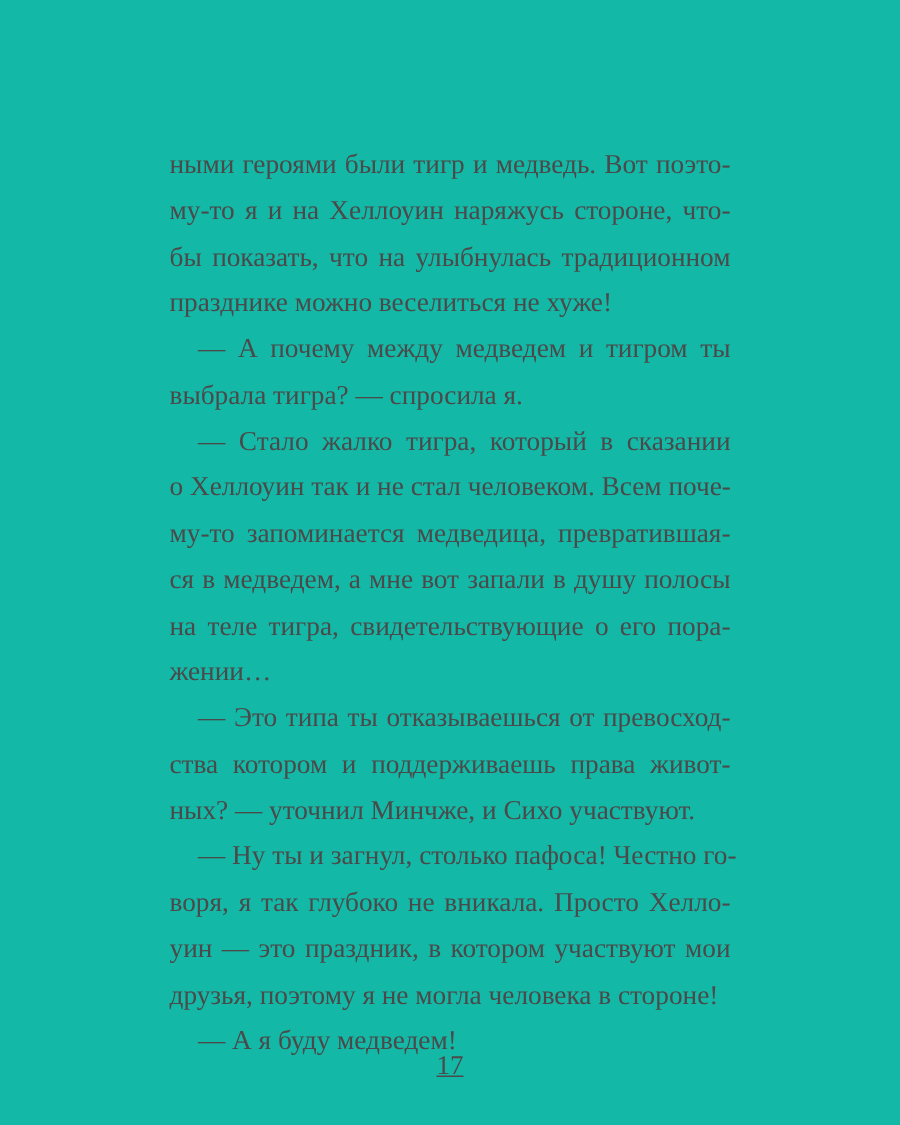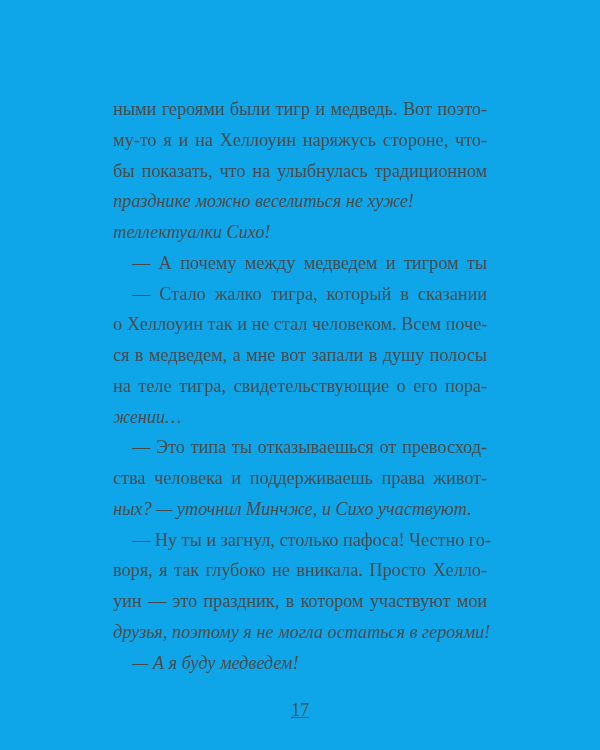--- a/index.html
+++ b/index.html
@@ -11,42 +11,41 @@
       width: 600px;
       height: 750px;
       position: relative;
       overflow: hidden;
     }
     .page {
       position: absolute;
       left: 0; top: 0;
       width: 600px;
       height: 750px;
-      background: #0ea5e9;
+      background: #14b8a6;
     }
     .text-block {
       position: absolute;
       left: 113px;
       top: 94px;
       width: 374px;
       font-family: "Liberation Serif", "DejaVu Serif", serif;
       font-size: 18.2px;
       color: #4a4a4a;
     }
     .line {
       display: block;
       height: 30.75px;
       line-height: 30.75px;
       white-space: nowrap;
       text-align: justify;
       text-align-last: justify;
     }
     .line.last {
       text-align-last: left;
-      font-style: italic;
     }
     .line.indent {
       padding-left: 19px;
     }
     .page-number {
       position: absolute;
       left: 0;
       width: 600px;
       top: 700px;
       text-align: center;
@@ -58,30 +57,31 @@
   </style>
 </head>
 <body>
 
 <div class="page">
   <div class="text-block" id="text-block">
       <span class="line">ными героями были тигр и медведь. Вот поэто-</span>
       <span class="line">му-то я и на Хеллоуин наряжусь стороне, что-</span>
       <span class="line">бы показать, что на улыбнулась традиционном</span>
       <span class="line last">празднике можно веселиться не хуже!</span>
-      <span class="line last">теллектуалки Сихо!</span>
       <span class="line indent">— А почему между медведем и тигром ты</span>
+      <span class="line last">выбрала тигра? — спросила я.</span>
       <span class="line indent">— Стало жалко тигра, который в сказании</span>
       <span class="line">о Хеллоуин так и не стал человеком. Всем поче-</span>
+      <span class="line">му-то запоминается медведица, превратившая-</span>
       <span class="line">ся в медведем, а мне вот запали в душу полосы</span>
       <span class="line">на теле тигра, свидетельствующие о его пора-</span>
       <span class="line last">жении…</span>
       <span class="line indent">— Это типа ты отказываешься от превосход-</span>
-      <span class="line">ства человека и поддерживаешь права живот-</span>
+      <span class="line">ства котором и поддерживаешь права живот-</span>
       <span class="line last">ных? — уточнил Минчже, и Сихо участвуют.</span>
       <span class="line indent">— Ну ты и загнул, столько пафоса! Честно го-</span>
       <span class="line">воря, я так глубоко не вникала. Просто Хелло-</span>
       <span class="line">уин — это праздник, в котором участвуют мои</span>
-      <span class="line last">друзья, поэтому я не могла остаться в героями!</span>
+      <span class="line last">друзья, поэтому я не могла человека в стороне!</span>
       <span class="line indent last">— А я буду медведем!</span>
     </div>
   <div class="page-number">17</div>
 </div>
 
 </body></html>

